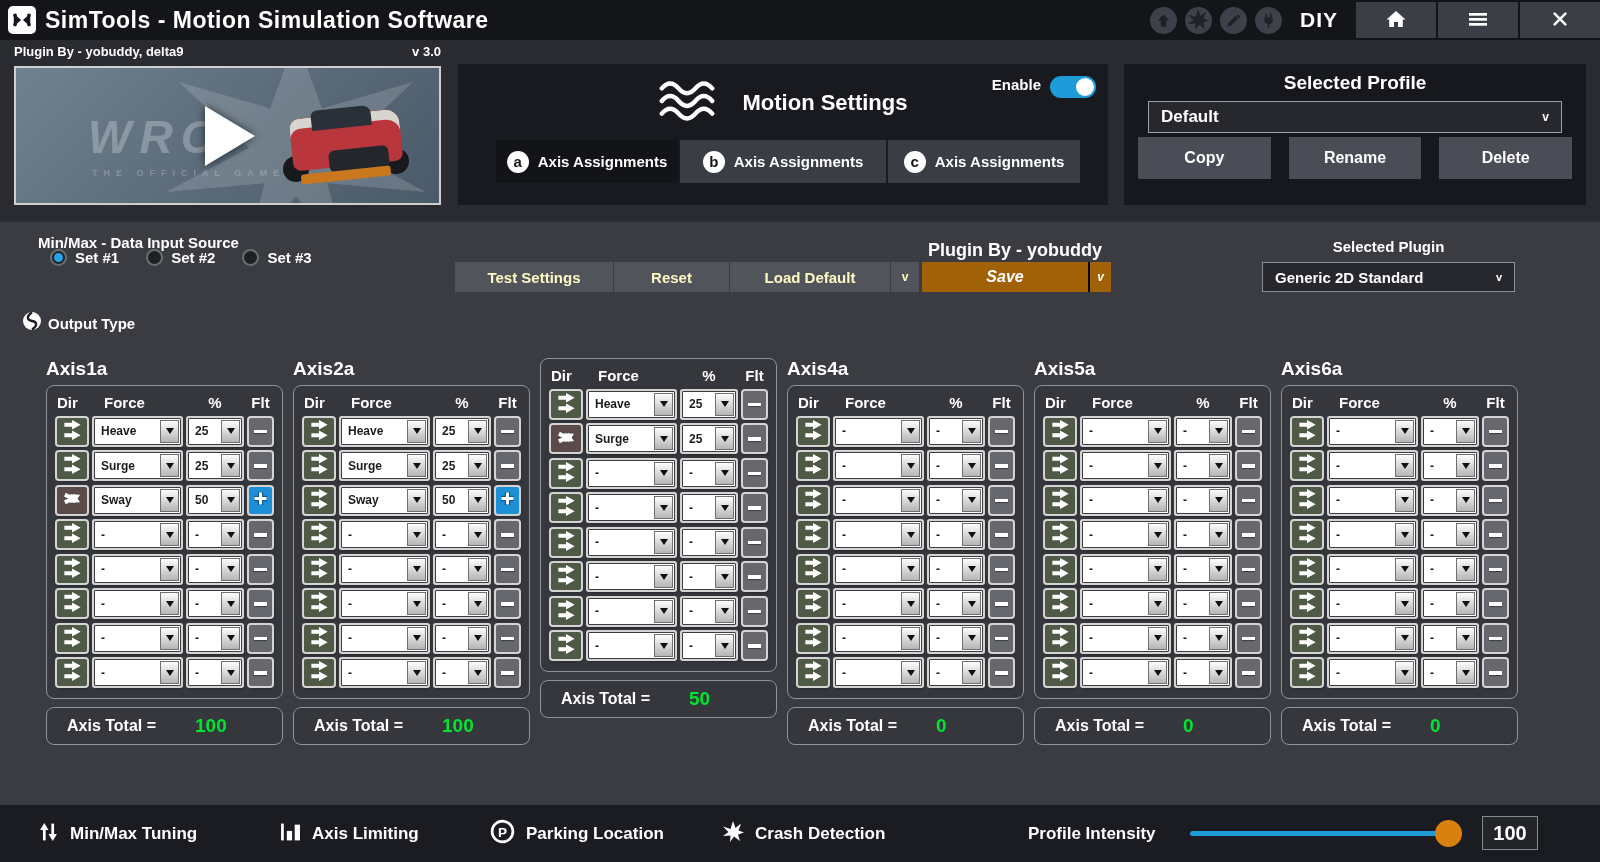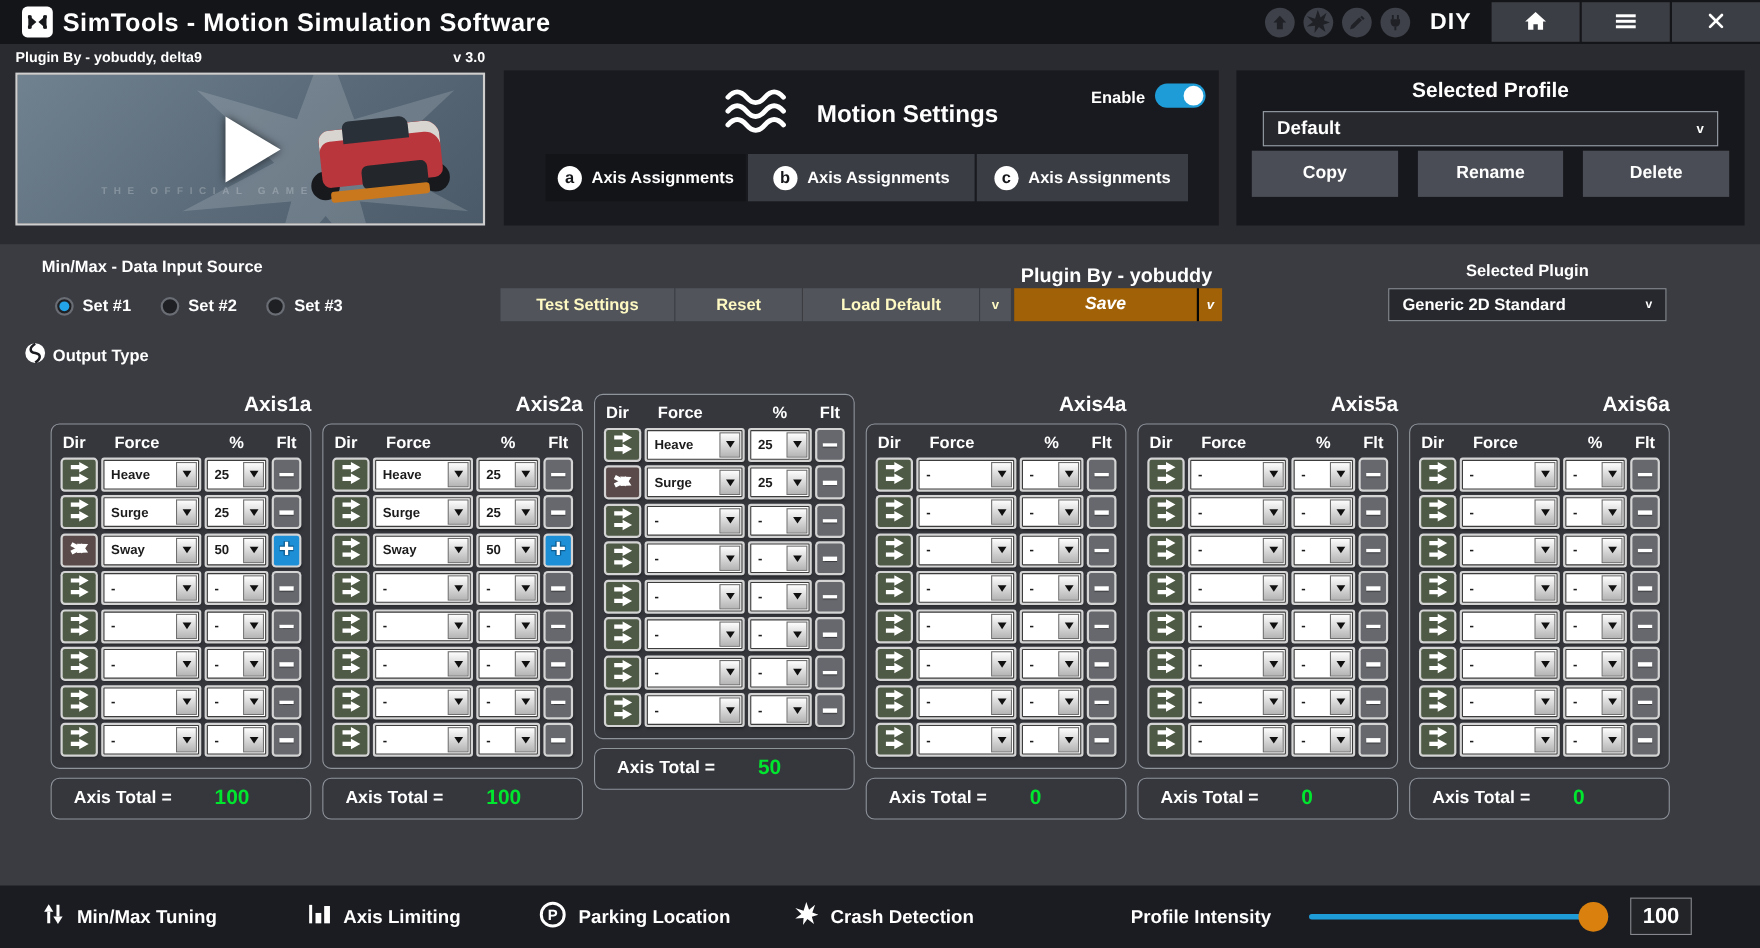--- a/index.html
+++ b/index.html
@@ -2,21 +2,21 @@
 <html><head>
 <meta charset="utf-8">
 <style>
   * { margin:0; padding:0; box-sizing:border-box; }
   html,body { width:1600px; height:862px; overflow:hidden; background:#3a3c42;
     font-family:"Liberation Sans", sans-serif; color:#fff; }
   .screen { position:relative; width:1600px; height:862px; background:#3a3c42; }
 
   
   .titlebar { position:absolute; left:0; top:0; width:1600px; height:40px; background:#141519;
-    display:flex; align-items:center; padding:0 0 0 20px; }
+    display:flex; align-items:center; padding:0 0 0 8px; }
   .logo { width:28px; height:28px; background:#fff; border-radius:5px; margin-right:9px;
     display:flex; align-items:center; justify-content:center; }
   .app-title { font-size:23px; font-weight:bold; letter-spacing:.5px; }
   .tb-right { margin-left:auto; display:flex; align-items:center; height:100%; }
   .tb-circle { width:27px; height:27px; border-radius:50%; background:#3e4149; margin-left:8px;
     display:flex; align-items:center; justify-content:center; }
   .diy { font-size:21px; font-weight:bold; margin:0 16px 0 18px; letter-spacing:1px; }
   .tb-btn { width:80px; height:36px; background:#3c3e45; margin-left:2px; display:flex;
     align-items:center; justify-content:center; cursor:pointer; }
 
@@ -44,21 +44,21 @@
   .car .wheel1 { left:12px; top:70px; } .car .wheel2 { left:112px; top:62px; }
   .car .skirt { position:absolute; left:30px; top:84px; width:90px; height:10px; background:#c9781e;
     transform:rotate(-6deg); border-radius:3px; }
   .play { position:absolute; left:50%; top:50%; transform:translate(-46%,-50%); width:0; height:0;
     border-top:30px solid transparent; border-bottom:30px solid transparent; border-left:50px solid #fff;
     filter:drop-shadow(0 0 4px rgba(0,0,0,.65)); }
 
   .motionpanel { position:absolute; left:458px; top:24px; width:650px; height:141px; background:#191a1f; }
   .ms-header { display:flex; align-items:center; justify-content:center; margin-top:16px; gap:28px; }
   .ms-title { font-size:22px; font-weight:bold; }
-  .enable-wrap { position:absolute; right:12px; top:12px; display:flex; align-items:flex-end; gap:9px; }
+  .enable-wrap { position:absolute; right:12px; top:12px; display:flex; align-items:flex-start; gap:9px; }
   .enable-label { font-size:15px; font-weight:bold; }
   .toggle { width:46px; height:22px; border-radius:11px; background:#1e9cd7; position:relative; cursor:pointer; }
   .toggle .knob { position:absolute; right:2px; top:2px; width:18px; height:18px; border-radius:50%; background:#fff; }
   .tabs { position:absolute; left:38px; top:76px; display:flex; gap:2px; height:43px; }
   .tab { display:flex; align-items:center; justify-content:center; gap:9px; background:#3a3d44;
     font-size:15px; font-weight:bold; cursor:pointer; }
   .tab.active { background:#131418; }
   .tab-circle { width:22px; height:22px; border-radius:50%; background:#fff; color:#16171b;
     font-size:15px; font-weight:bold; display:flex; align-items:center; justify-content:center; }
 
@@ -67,21 +67,21 @@
   .pp-dd { margin:7px 24px 0; height:32px; background:#26282d; border:1px solid #9aa0a8;
     display:flex; align-items:center; padding:0 12px; cursor:pointer; }
   .pp-dd .val { font-size:17px; font-weight:bold; }
   .pp-dd .chev { margin-left:auto; font-size:12px; font-weight:bold; }
   .pp-buttons { display:flex; gap:18px; margin:4px 14px 0; }
   .pbtn { flex:1; height:42px; background:#4a4d55; border:none; color:#fff; font-size:16px;
     font-weight:bold; font-family:inherit; cursor:pointer; }
 
   
   .dis-label { position:absolute; left:38px; top:234px; font-size:15px; font-weight:bold; }
-  .sets { position:absolute; left:50px; top:270px; display:flex; gap:27px;text-align:right; }
+  .sets { position:absolute; left:50px; top:249px; display:flex; gap:27px;text-align:right; }
   .radio { display:flex; align-items:center; gap:8px; cursor:pointer; }
   .rdot { width:17px; height:17px; border-radius:50%; background:#1e2024; border:2px solid #6a6d74; position:relative; }
   .rdot.sel::after { content:""; position:absolute; left:2px; top:2px; width:9px; height:9px;
     border-radius:50%; background:#23a3e8; }
   .radio span.lbl { font-size:15px; font-weight:bold; }
 
   .actions { position:absolute; left:455px; top:262px; height:30px; display:flex; align-items:stretch; }
   .abtn { background:#51545b; border:none; color:#fef9c3; font-size:15px; font-weight:bold;
     font-family:inherit; cursor:pointer; }
   .abtn.test { width:158px; margin-right:1px; }
@@ -101,21 +101,21 @@
     border:1px solid #8a8f96; display:flex; align-items:center; padding:0 12px; cursor:pointer; }
   .sp-dd .val { font-size:15px; font-weight:bold; }
   .sp-dd .chev { margin-left:auto; font-size:11px; font-weight:bold; }
 
   .outputtype { position:absolute; left:22px; top:311px; display:flex; align-items:center; gap:6px; }
   .outputtype .lbl { font-size:15px; font-weight:bold; }
 
   
   .axes { position:absolute; left:46px; top:358px; display:flex; gap:10px; }
   .axis-col { width:237px; }
-  .axis-name { text-align:right; font-size:19px; font-weight:bold; height:27px; }
+  .axis-name { text-align:left; font-size:19px; font-weight:bold; height:27px; }
   .axis-panel { border:1px solid #8f939a; border-radius:8px; background:#35373d; padding:4px 8px 8px; }
   .cols-header { display:flex; align-items:center; height:24px; padding:0 2px; gap:7px;
     font-size:15px; font-weight:bold; }
   .ch-dir { width:30px; } .ch-force { flex:1; text-align:left; padding-left:10px; }
   .ch-pct { width:54px; text-align:center; } .ch-flt { width:23px; text-align:center; }
   .arow { display:flex; align-items:center; height:34.5px; padding:0 2px; gap:7px; }
   .dirbtn { width:30px; height:27px; border:none; border-radius:2px; cursor:pointer;
     box-shadow:0 0 0 2px #d4d4d4, 1px 2px 3px rgba(0,0,0,.55);
     display:flex; align-items:center; justify-content:center; padding:0; }
   .dirbtn.straight { background:#4e5a45; }
@@ -218,20 +218,21 @@
     </div>
   </div>
 
   <div class="topstrip">
     <div class="plugin-label-row">
       <span>Plugin By - yobuddy, delta9</span>
       <span>v 3.0</span>
     </div>
     <div class="videobox">
       <div class="star"></div>
+      <div class="wrc-logo">WRC</div>
       <div class="wrc-tag">THE OFFICIAL GAME</div>
       <div class="car">
         <div class="wheel1"></div>
           <div class="wheel2"></div>
         <div class="body"></div>
           <div class="glass"></div>
           <div class="grille"></div>
           <div class="skirt"></div>
       </div>
       <div class="play"></div>

